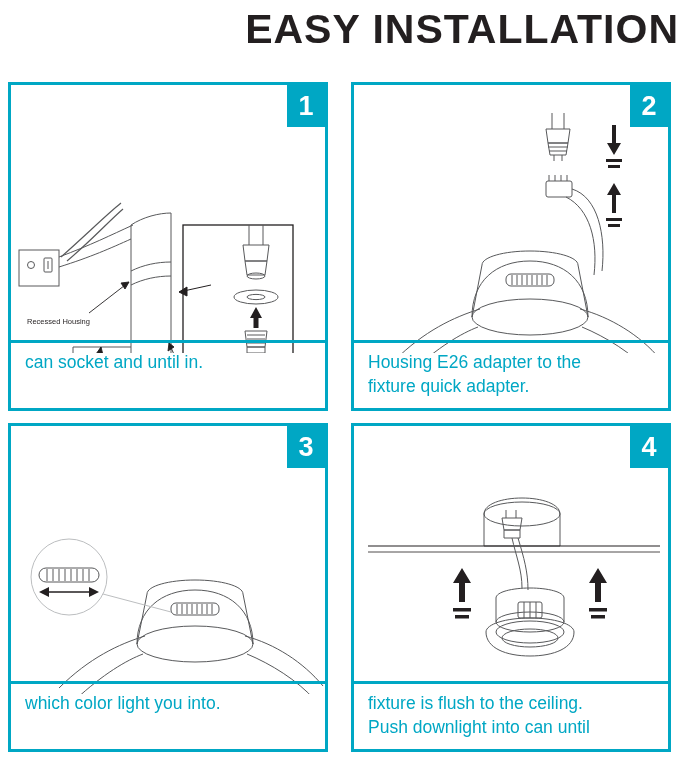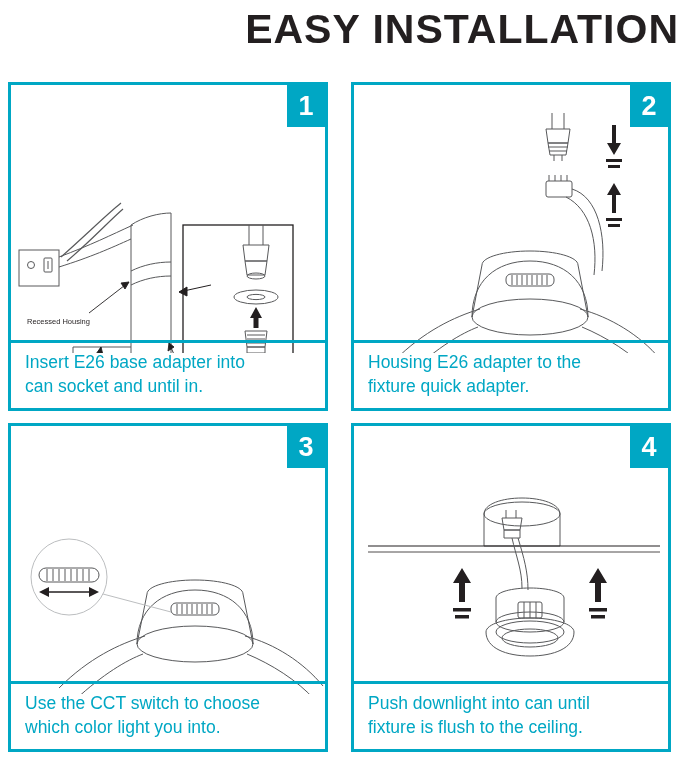--- a/index.html
+++ b/index.html
@@ -166,21 +166,20 @@
             <line x1="158" y1="258" x2="172" y2="290"></line>
             <path d="M158 258 L157 266 L163 262 Z"></path>
           </g>
 
           <text class="lbl" x="16" y="239">Recessed Housing</text>
           <text class="lbl" x="55" y="303">Ceiling</text>
           <text class="lbl" x="148" y="303">Open Socket</text>
         </svg>
       </div>
       <div class="caption">
-        <span class="cap-line">Insert E26 base adapter into</span>
         <span class="cap-line">can socket and until in.</span>
       </div>
     </div>
 
     <div class="card">
       <div class="step-badge">2</div>
       <div class="art">
         <svg width="320" height="268" viewBox="0 0 320 268" xmlns="http://www.w3.org/2000/svg">
           <g fill="none" stroke="#58595b" stroke-width="1">
 
@@ -261,21 +260,20 @@
           <g fill="#231f20" stroke="#231f20" stroke-width="1.4">
             <line x1="34" y1="166" x2="82" y2="166"></line>
           </g>
           <g fill="#231f20">
             <path d="M28 166 L38 161 L38 171 Z"></path>
             <path d="M88 166 L78 161 L78 171 Z"></path>
           </g>
         </svg>
       </div>
       <div class="caption">
-        <span class="cap-line">Use the CCT switch to choose</span>
         <span class="cap-line">which color light you into.</span>
       </div>
     </div>
 
     <div class="card">
       <div class="step-badge">4</div>
       <div class="art">
         <svg width="320" height="268" viewBox="0 0 320 268" xmlns="http://www.w3.org/2000/svg">
           <g fill="none" stroke="#58595b" stroke-width="1">
 
@@ -309,19 +307,19 @@
             <path d="M108 142 L117 157 L111 157 L111 176 L105 176 L105 157 L99 157 Z"></path>
             <rect x="99" y="182" width="18" height="3.5"></rect>
             <rect x="101" y="189" width="14" height="3.5"></rect>
             <path d="M244 142 L253 157 L247 157 L247 176 L241 176 L241 157 L235 157 Z"></path>
             <rect x="235" y="182" width="18" height="3.5"></rect>
             <rect x="237" y="189" width="14" height="3.5"></rect>
           </g>
         </svg>
       </div>
       <div class="caption">
+        <span class="cap-line">fixture is flush to the ceiling.</span>
         <span class="cap-line">Push downlight into can until</span>
-        <span class="cap-line">fixture is flush to the ceiling.</span>
       </div>
     </div>
 
   </div>
 </div>
 
 </body></html>

